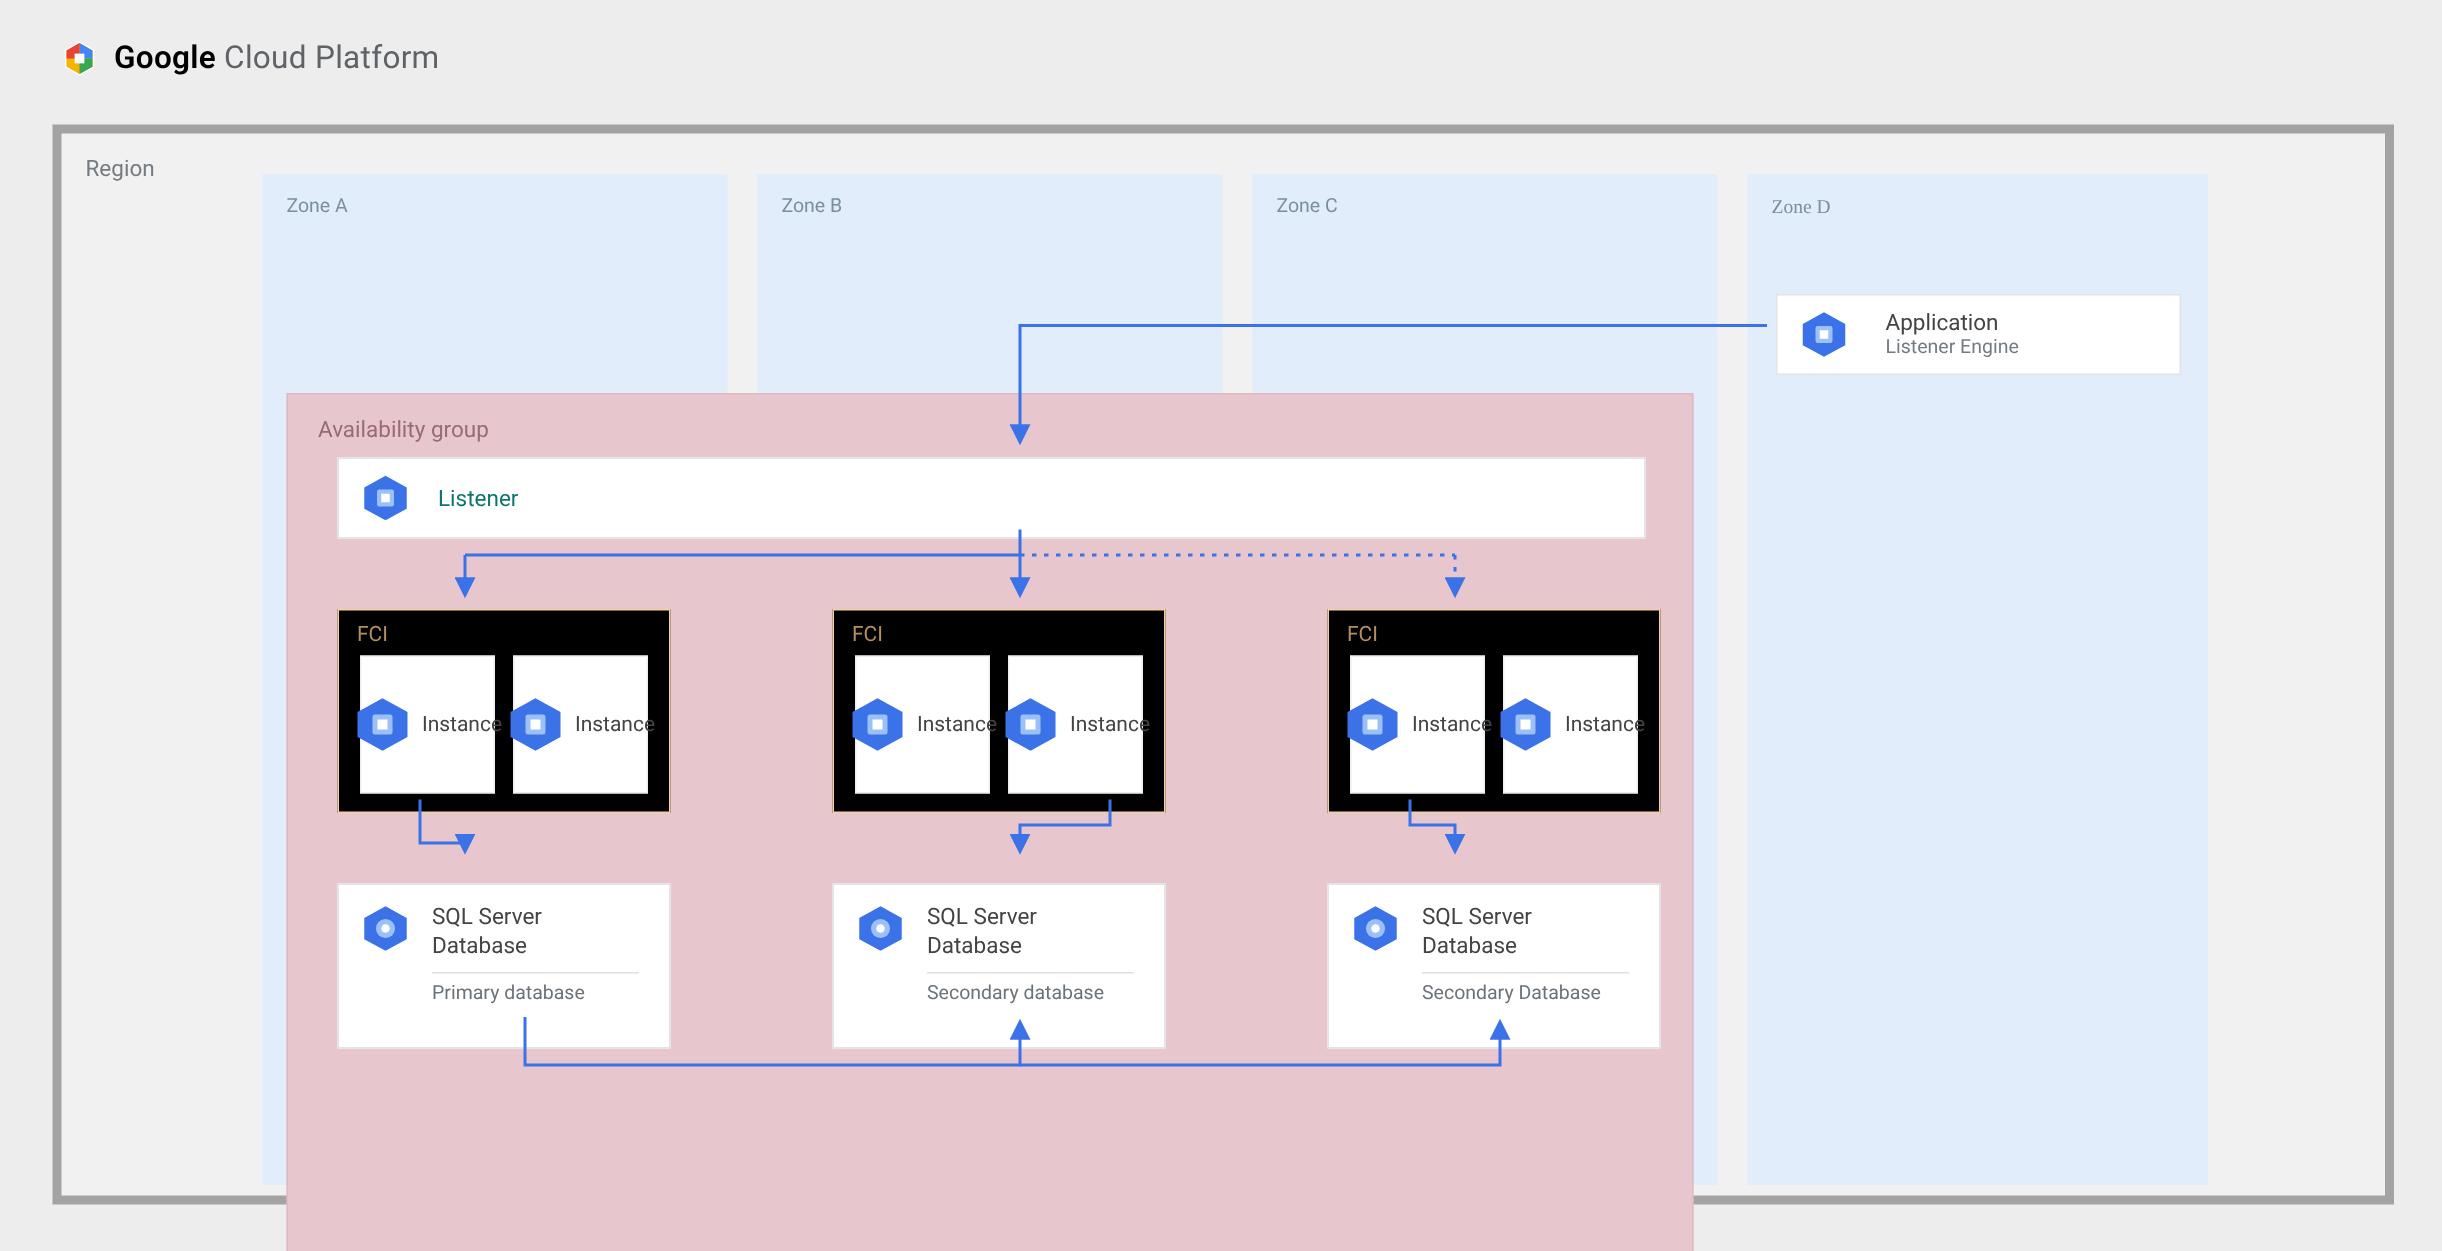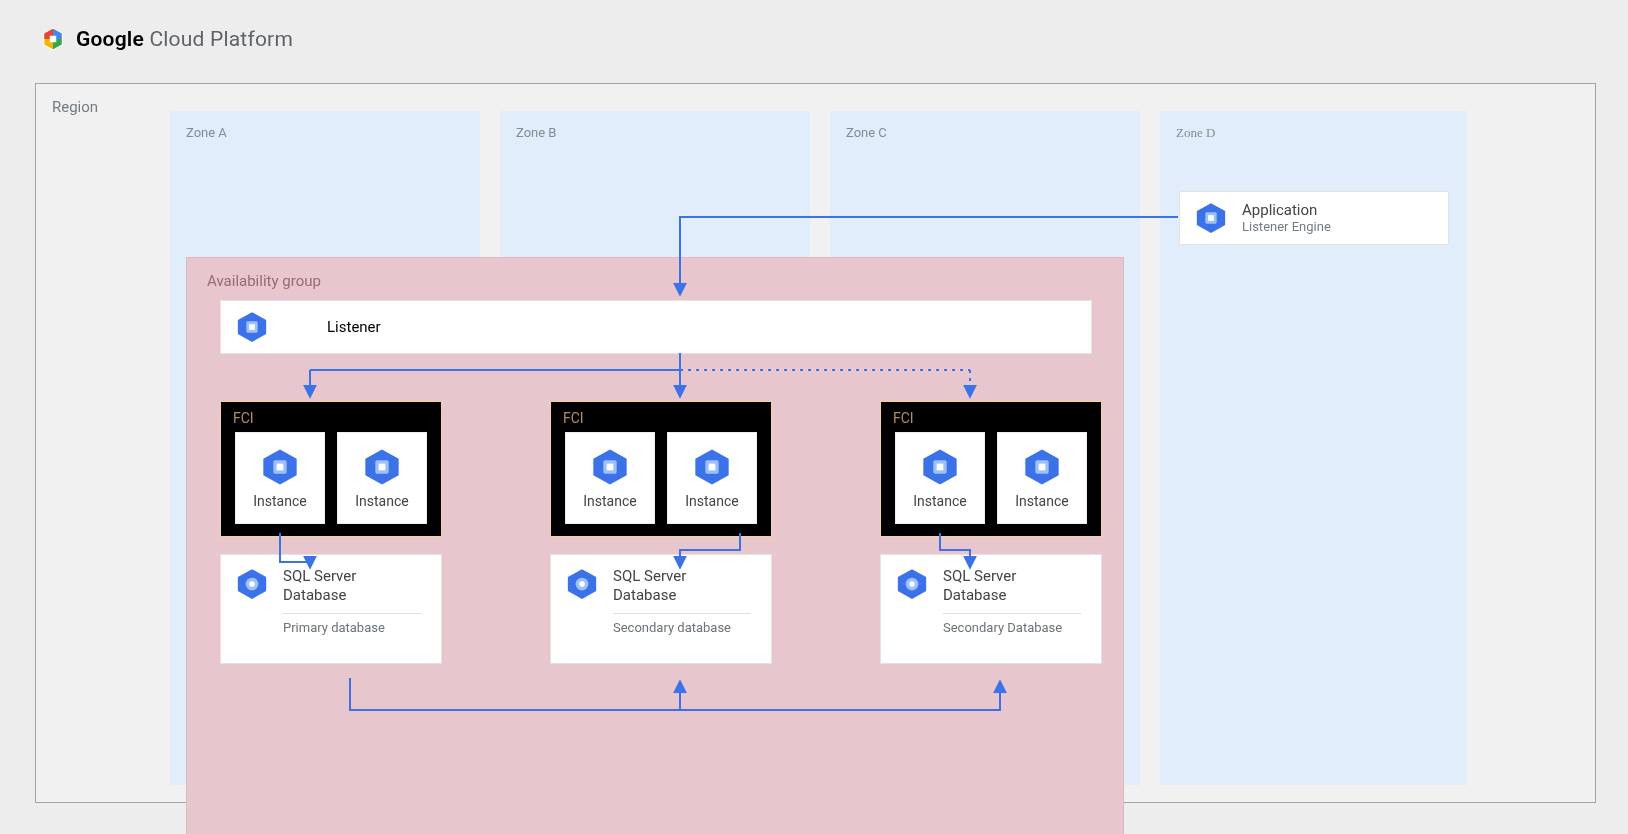--- a/index.html
+++ b/index.html
@@ -20,21 +20,21 @@
   .brand svg { width: 26px; height: 26px; }
   .brand-text { font-size: 21px; color: #5F6368; letter-spacing: 0.2px; }
   .brand-text .google { font-weight: 600; color: #000000; }
 
   
   .region {
     position: absolute;
     left: 35px; top: 83px;
     width: 1561px; height: 720px;
     background: #F1F1F1;
-    border: 1px solid #a3a3a3;
+    border: 6px solid #a3a3a3;
   }
   .region-label {
     position: absolute;
     left: 16px; top: 14px;
     font-size: 15px; color: #747C82;
   }
 
   
   .zone {
     position: absolute;
@@ -69,21 +69,21 @@
   
   .listener {
     position: absolute;
     left: 33px; top: 42px;
     width: 872px; height: 54px;
     background: #FFFFFF;
     border: 1px solid #E3E3E3;
     display: flex; align-items: center;
     padding: 0 14px; gap: 18px;
   }
-  .listener .label { font-size: 15px; color: #000000; margin-left: 40px; }
+  .listener .label { font-size: 15px; color: #0f766e; }
 
   
   .fci {
     position: absolute;
     top: 143px;
     width: 222px; height: 136px;
     background: #000000;
     border: 1px solid #F5D19E;
   }
   .fci-label {
@@ -94,31 +94,31 @@
   .fci-a { left: 33px; }
   .fci-b { left: 363px; }
   .fci-c { left: 693px; }
 
   .instance {
     position: absolute;
     top: 30px;
     width: 90px; height: 92px;
     background: #FFFFFF;
     border: 1px solid #EDEDED;
-    display: flex; flex-direction: column; align-items: center; justify-content: center;
+    display: flex; align-items: center; justify-content: center;
     gap: 6px;
   }
   .instance .ilabel { font-size: 14px; color: #444; }
   .instance-1 { left: 14px; }
   .instance-2 { left: 116px; }
 
   
   .db {
     position: absolute;
-    top: 296px;
+    top: 326px;
     width: 222px; height: 110px;
     background: #FFFFFF;
     border: 1px solid #E3E3E3;
     padding: 12px 20px 10px 14px;
     display: flex; gap: 14px;
   }
   .db-a { left: 33px; }
   .db-b { left: 363px; }
   .db-c { left: 693px; }
   .db .text { flex: 1; display:flex; flex-direction:column; }
@@ -127,21 +127,21 @@
   .db .role { font-size: 13px; color: #6B7278; }
 
   
   .app {
     position: absolute;
     left: 1143px; top: 107px;
     width: 270px; height: 54px;
     background: #FFFFFF;
     border: 1px solid #E3E3E3;
     display: flex; align-items: center;
-    padding: 0 14px; gap: 14px;
+    padding: 0 14px; gap: 24px;
   }
   .app .text { display:flex; flex-direction:column; line-height:1.2; }
   .app .title { font-size: 15px; color: #444; }
   .app .sub   { font-size: 13px; color: #747C82; }
 
   
   .hex {
     width: 34px; height: 34px;
     display:flex; align-items:center; justify-content:center;
   }

